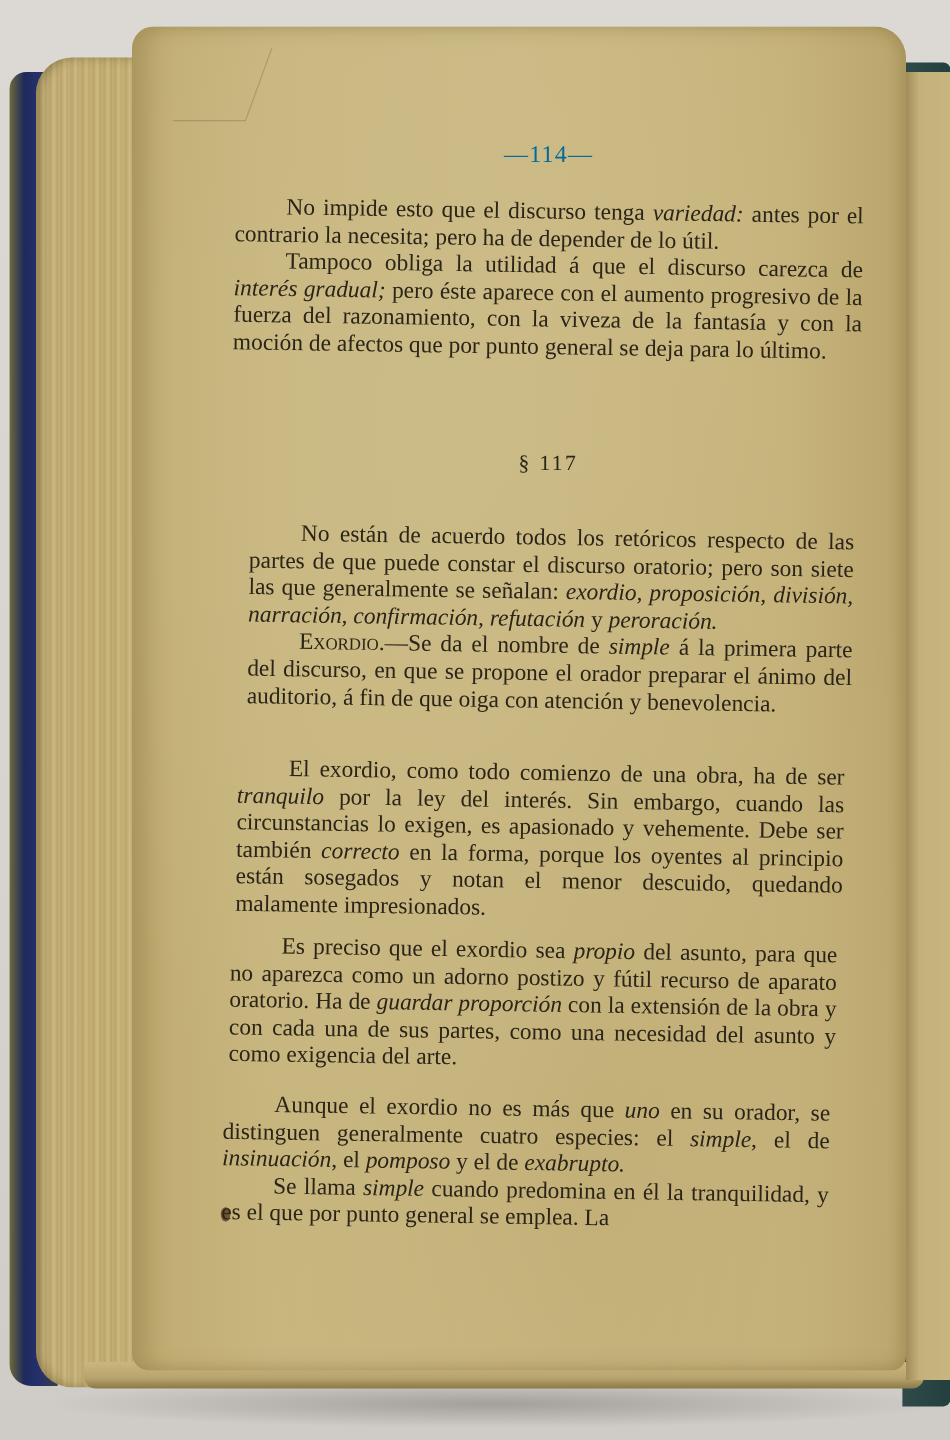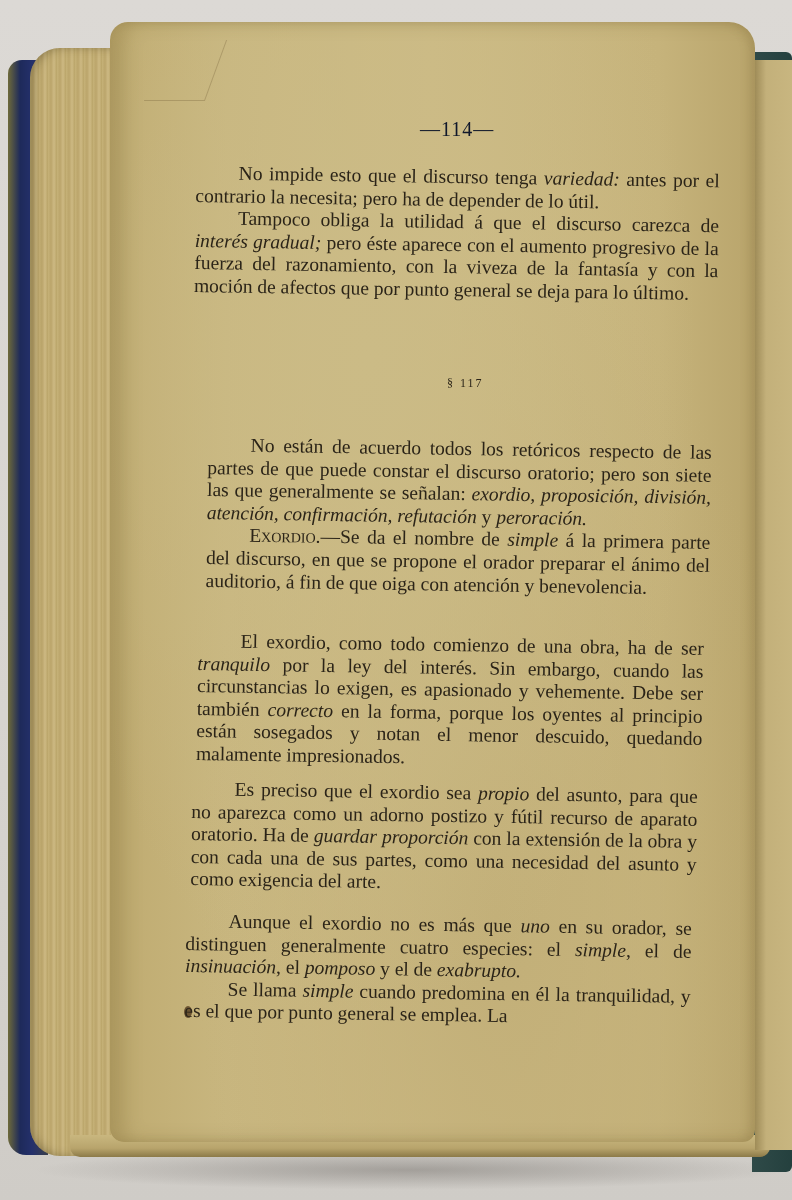--- a/index.html
+++ b/index.html
@@ -68,25 +68,25 @@
 
     .text-block {
       position: absolute; left: 196px; width: 524px;
       color: #2b2418;
       font-size: 19.5px;
       line-height: 22.6px;
       text-align: justify;
     }
     .folio {
       position: absolute; left: 420px; top: 118px;
-      color: #0f172a; font-size: 20px; letter-spacing: 1px;
+      color: #0369a1; font-size: 20px; letter-spacing: 1px;
     }
     .section-mark {
-      position: absolute; left: 447px; top: 376px;
-      color: #2b2418; font-size: 12px; letter-spacing: 2px;
+      position: absolute; left: 432px; top: 376px;
+      color: #2b2418; font-size: 18px; letter-spacing: 2px;
     }
     p { margin: 0; text-indent: 2.2em; }
     em { font-style: italic; }
     .sc { font-variant: small-caps; }
     .block1 { top: 162px; transform: rotate(0.9deg); transform-origin: left top; }
     .block2 { top: 434px; transform: rotate(0.9deg); transform-origin: left top; left: 208px; width: 504px; }
     .block3 { top: 630px; transform: rotate(0.9deg); transform-origin: left top; left: 198px; width: 506px; }
     .block4 { top: 778px; transform: rotate(0.9deg); transform-origin: left top; left: 192px; width: 506px; }
     .block5 { top: 910px; transform: rotate(0.9deg); transform-origin: left top; left: 186px; width: 506px; }
   </style>
@@ -108,21 +108,21 @@
 <div class="folio">—114—</div>
 
 <div class="text-block block1">
   <p><span>No impide esto que el discurso tenga </span><em>variedad:</em><span> antes por el contrario la necesita; pero ha de depender de lo útil.</span></p>
   <p><span>Tampoco obliga la utilidad á que el discurso carezca de </span><em>interés gradual;</em><span> pero éste aparece con el aumento progresivo de la fuerza del razonamiento, con la viveza de la fantasía y con la moción de afectos que por punto general se deja para lo último.</span></p>
 </div>
 
 <div class="section-mark">§ 117</div>
 
 <div class="text-block block2">
-  <p><span>No están de acuerdo todos los retóricos respecto de las partes de que puede constar el discurso oratorio; pero son siete las que generalmente se señalan: </span><em>exordio, proposición, división, atención, confirmación, refutación</em><span> y </span><em>peroración.</em></p>
+  <p><span>No están de acuerdo todos los retóricos respecto de las partes de que puede constar el discurso oratorio; pero son siete las que generalmente se señalan: </span><em>exordio, proposición, división, narración, confirmación, refutación</em><span> y </span><em>peroración.</em></p>
   <p><span class="sc">Exordio.</span><span>—Se da el nombre de </span><em>simple</em><span> á la primera parte del discurso, en que se propone el orador preparar el ánimo del auditorio, á fin de que oiga con atención y benevolencia.</span></p>
 </div>
 
 <div class="text-block block3">
   <p><span>El exordio, como todo comienzo de una obra, ha de ser </span><em>tranquilo</em><span> por la ley del interés. Sin embargo, cuando las circunstancias lo exigen, es apasionado y vehemente. Debe ser también </span><em>correcto</em><span> en la forma, porque los oyentes al principio están sosegados y notan el menor descuido, quedando malamente impresionados.</span></p>
 </div>
 
 <div class="text-block block4">
   <p><span>Es preciso que el exordio sea </span><em>propio</em><span> del asunto, para que no aparezca como un adorno postizo y fútil recurso de aparato oratorio. Ha de </span><em>guardar proporción</em><span> con la extensión de la obra y con cada una de sus partes, como una necesidad del asunto y como exigencia del arte.</span></p>
 </div>

